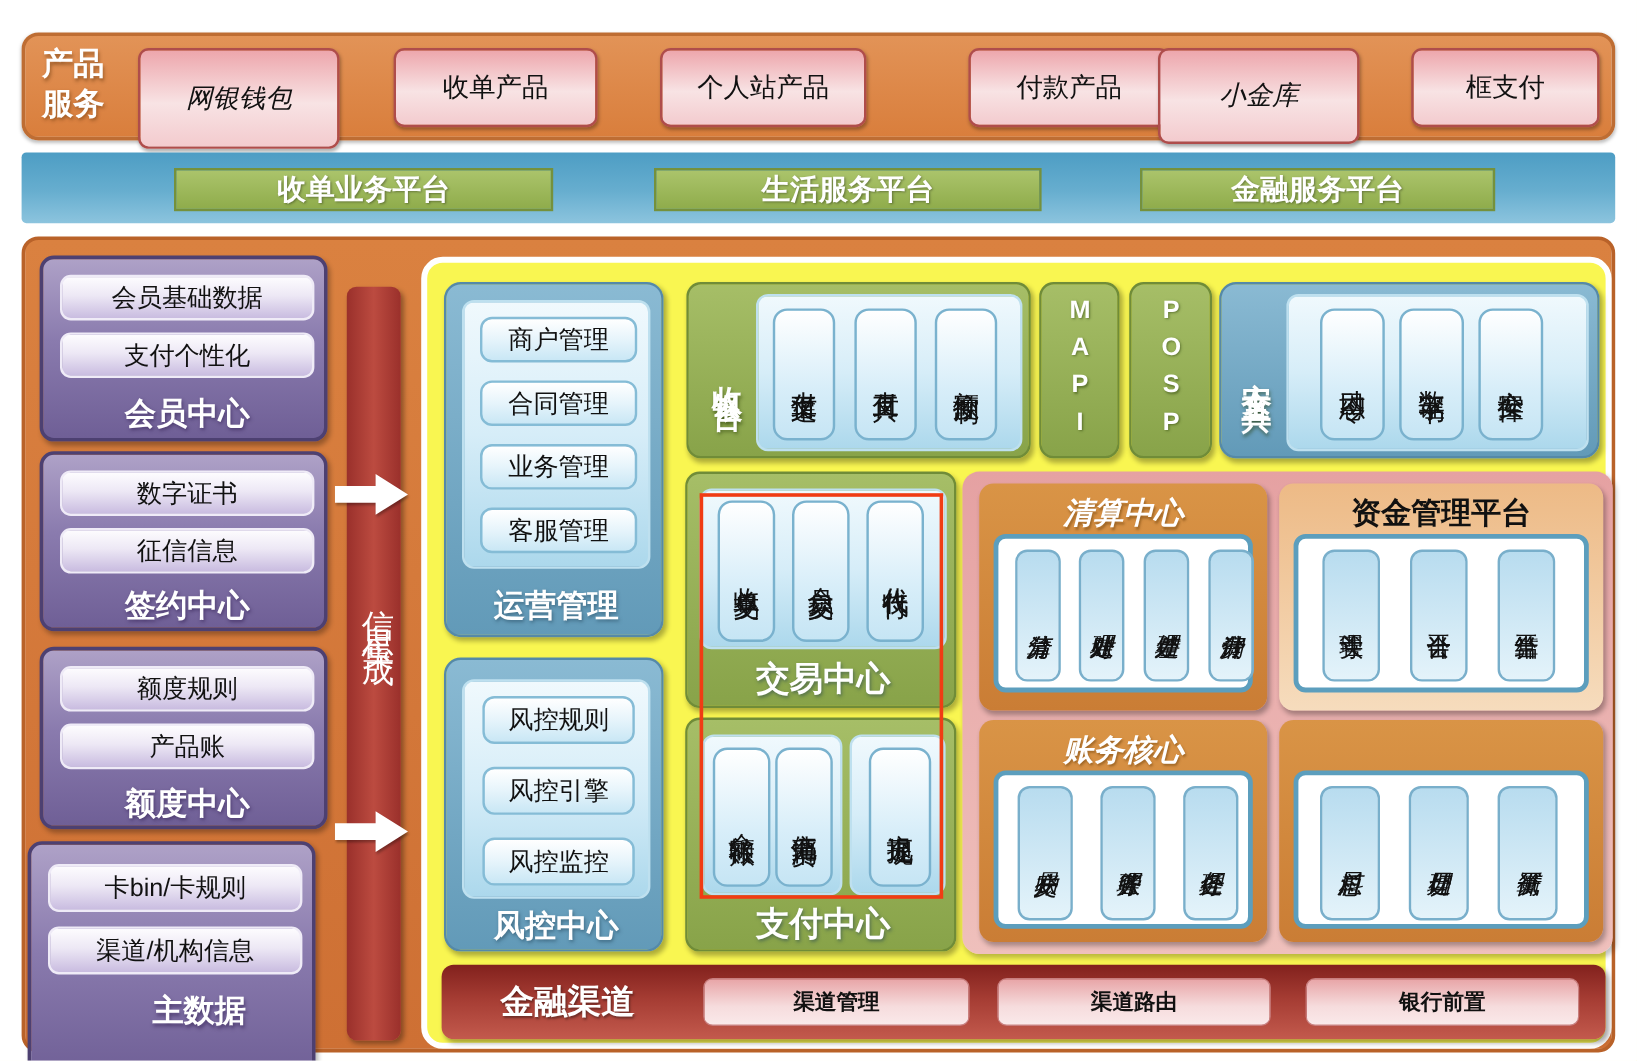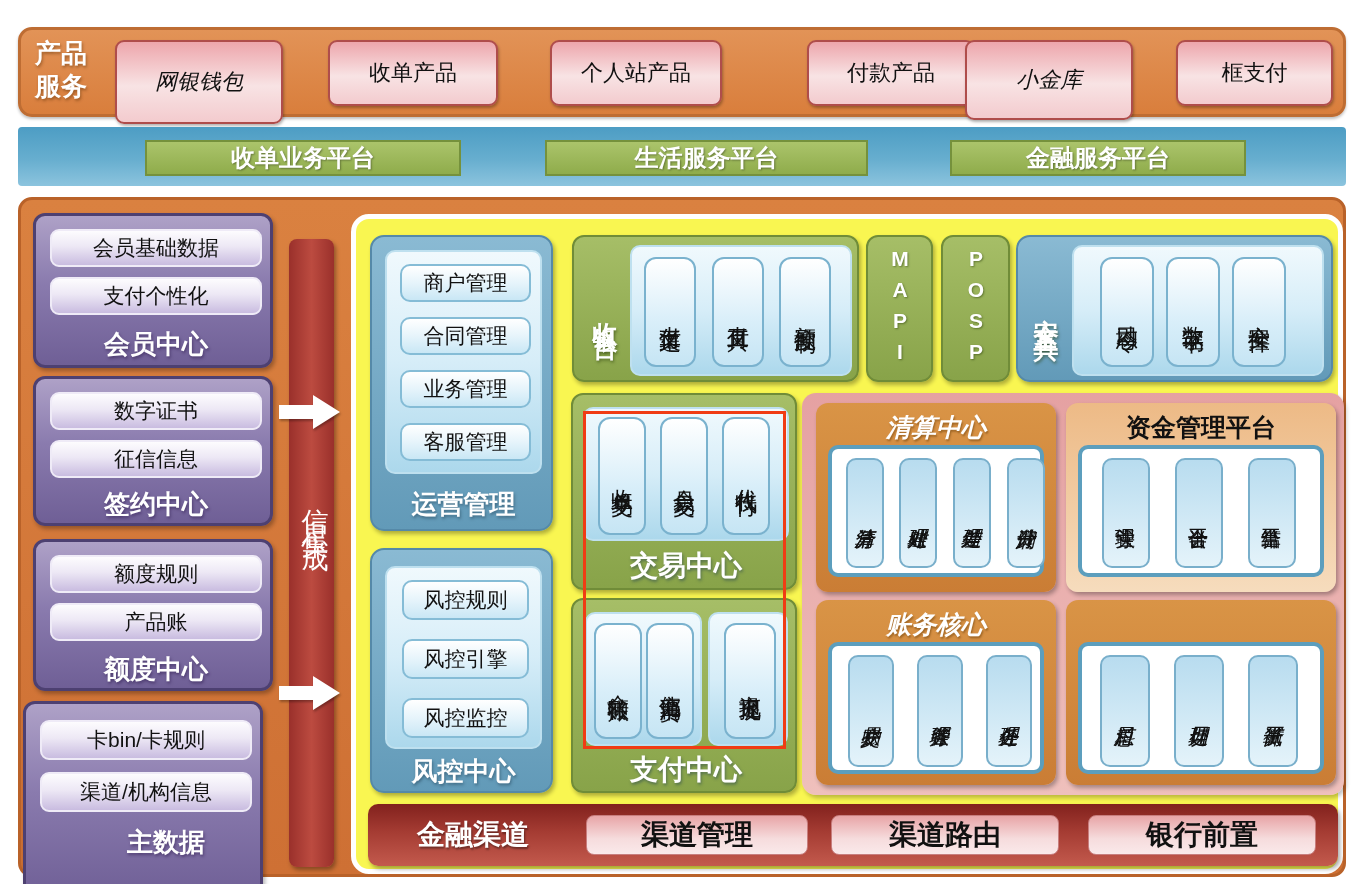--- a/index.html
+++ b/index.html
@@ -53,21 +53,21 @@
   .btitle{color:#111;font-weight:bold;font-size:25px;}
   .white-panel{background:#fff;border:4px solid #5C9EBD;border-radius:10px;}
   .vpill-s{background:linear-gradient(180deg,#B8DCEF 0%,#E4F3FA 100%);border:2px solid #79AFCB;border-radius:10px;font-size:20px;color:#111;writing-mode:vertical-rl;text-orientation:upright;font-family:"Liberation Serif","DejaVu Serif",serif;}
 
   
   .red-overlay{border:3px solid #F03C14;background:transparent;z-index:30;}
 
   
   .bottom-bar{background:linear-gradient(180deg,#82211D 0%,#A53C33 45%,#C35A4D 100%);border-radius:10px;box-shadow:2px 3px 4px rgba(0,0,0,.35);}
   .blabel{color:#fff;font-weight:bold;font-size:28px;text-shadow:1px 2px 2px rgba(0,0,0,.4);}
-  .pink-pill2{background:linear-gradient(180deg,#E8A5A7 0%,#F6DCDD 60%,#FAE9EA 100%);border:1px solid #C87E7E;border-radius:8px;font-size:28px;font-weight:bold;color:#111;}
+  .pink-pill2{background:linear-gradient(180deg,#E8A5A7 0%,#F6DCDD 60%,#FAE9EA 100%);border:1px solid #C87E7E;border-radius:8px;font-size:18px;font-weight:bold;color:#111;}
 </style>
 </head>
 <body>
 
 <div id="canvas">
 
   <div class="abs top-banner" style="left:18px;top:27px;width:1328px;height:90px;">
     <div class="abs ps-label" style="left:14px;top:7px;width:58px;">产品服务</div>
     <div class="abs pink-pill ctr" style="left:94px;top:10px;width:168px;height:84px;font-style:italic;">网银钱包</div>
     <div class="abs pink-pill ctr" style="left:307px;top:10px;width:170px;height:66px;">收单产品</div>

